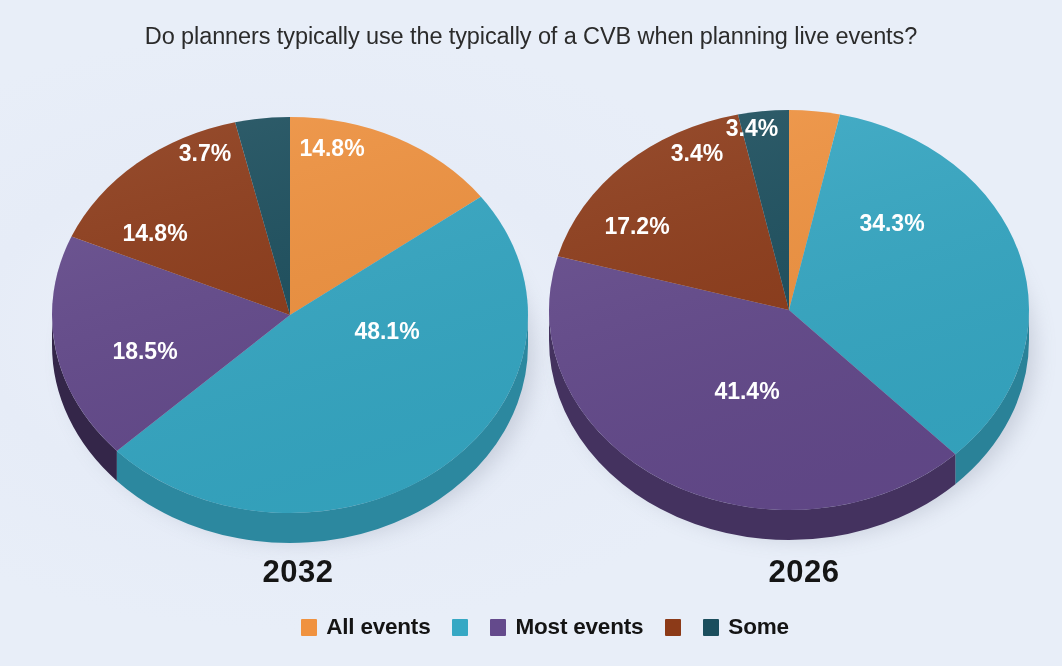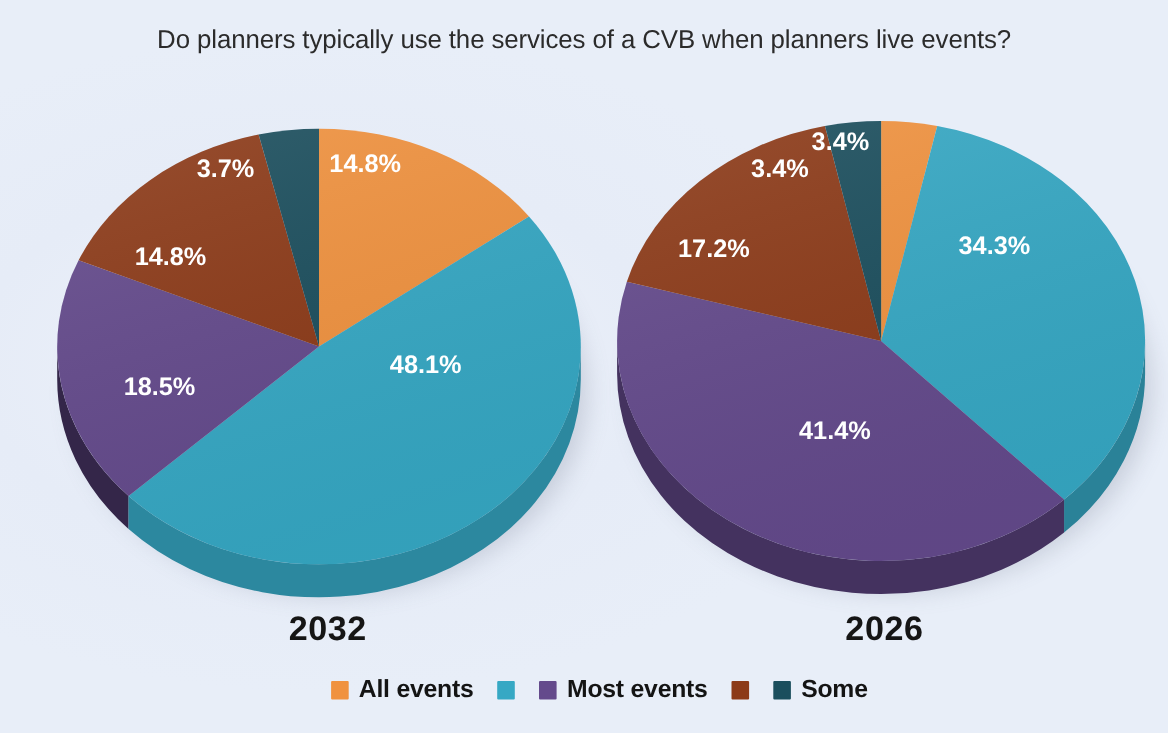--- a/index.html
+++ b/index.html
@@ -39,21 +39,21 @@
   }
 
   
   .pie-panel {
     position: absolute;
     top: 88px;
     width: 530px;
     height: 470px;
   }
   #pie-panel-2025 { left: 12px; }
-  #pie-panel-2026 { left: 524px; }
+  #pie-panel-2026 { left: 512px; }
 
   .pie-svg {
     display: block;
     width: 530px;
     height: 470px;
     overflow: visible;
   }
 
   .slice-label {
     font-family: "Liberation Sans", sans-serif;
@@ -112,21 +112,21 @@
     font-family: "Liberation Sans", sans-serif;
     white-space: nowrap;
     letter-spacing: -0.2px;
   }
 </style>
 </head>
 <body>
 
 <div id="figure">
 
-  <div id="chart-title">Do planners typically use the services of a CVB when planners live events?</div>
+  <div id="chart-title">Do planners typically use the typically of a CVB when planning live events?</div>
 
   <div class="pie-panel" id="pie-panel-2025">
     <svg class="pie-svg" id="svg-2025" viewBox="0 0 530 470">
         <defs>
           <filter id="svg-2025-blur" x="-30%" y="-30%" width="160%" height="160%">
             <feGaussianBlur stdDeviation="11"></feGaussianBlur>
           </filter>
           <linearGradient id="svg-2025-sheen" x1="0" y1="0" x2="0.4" y2="1">
             <stop offset="0" stop-color="#ffffff" stop-opacity="0.10"></stop>
             <stop offset="1" stop-color="#000000" stop-opacity="0.05"></stop>

